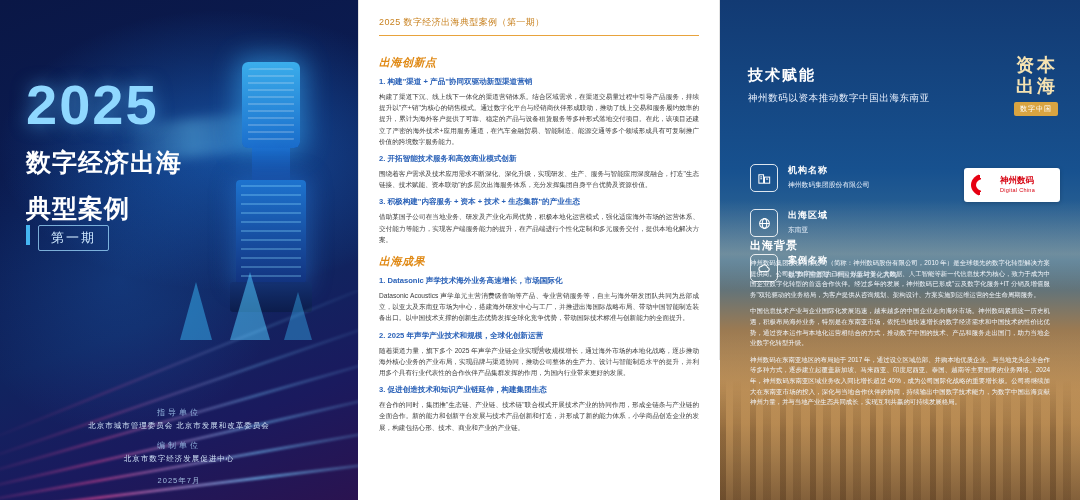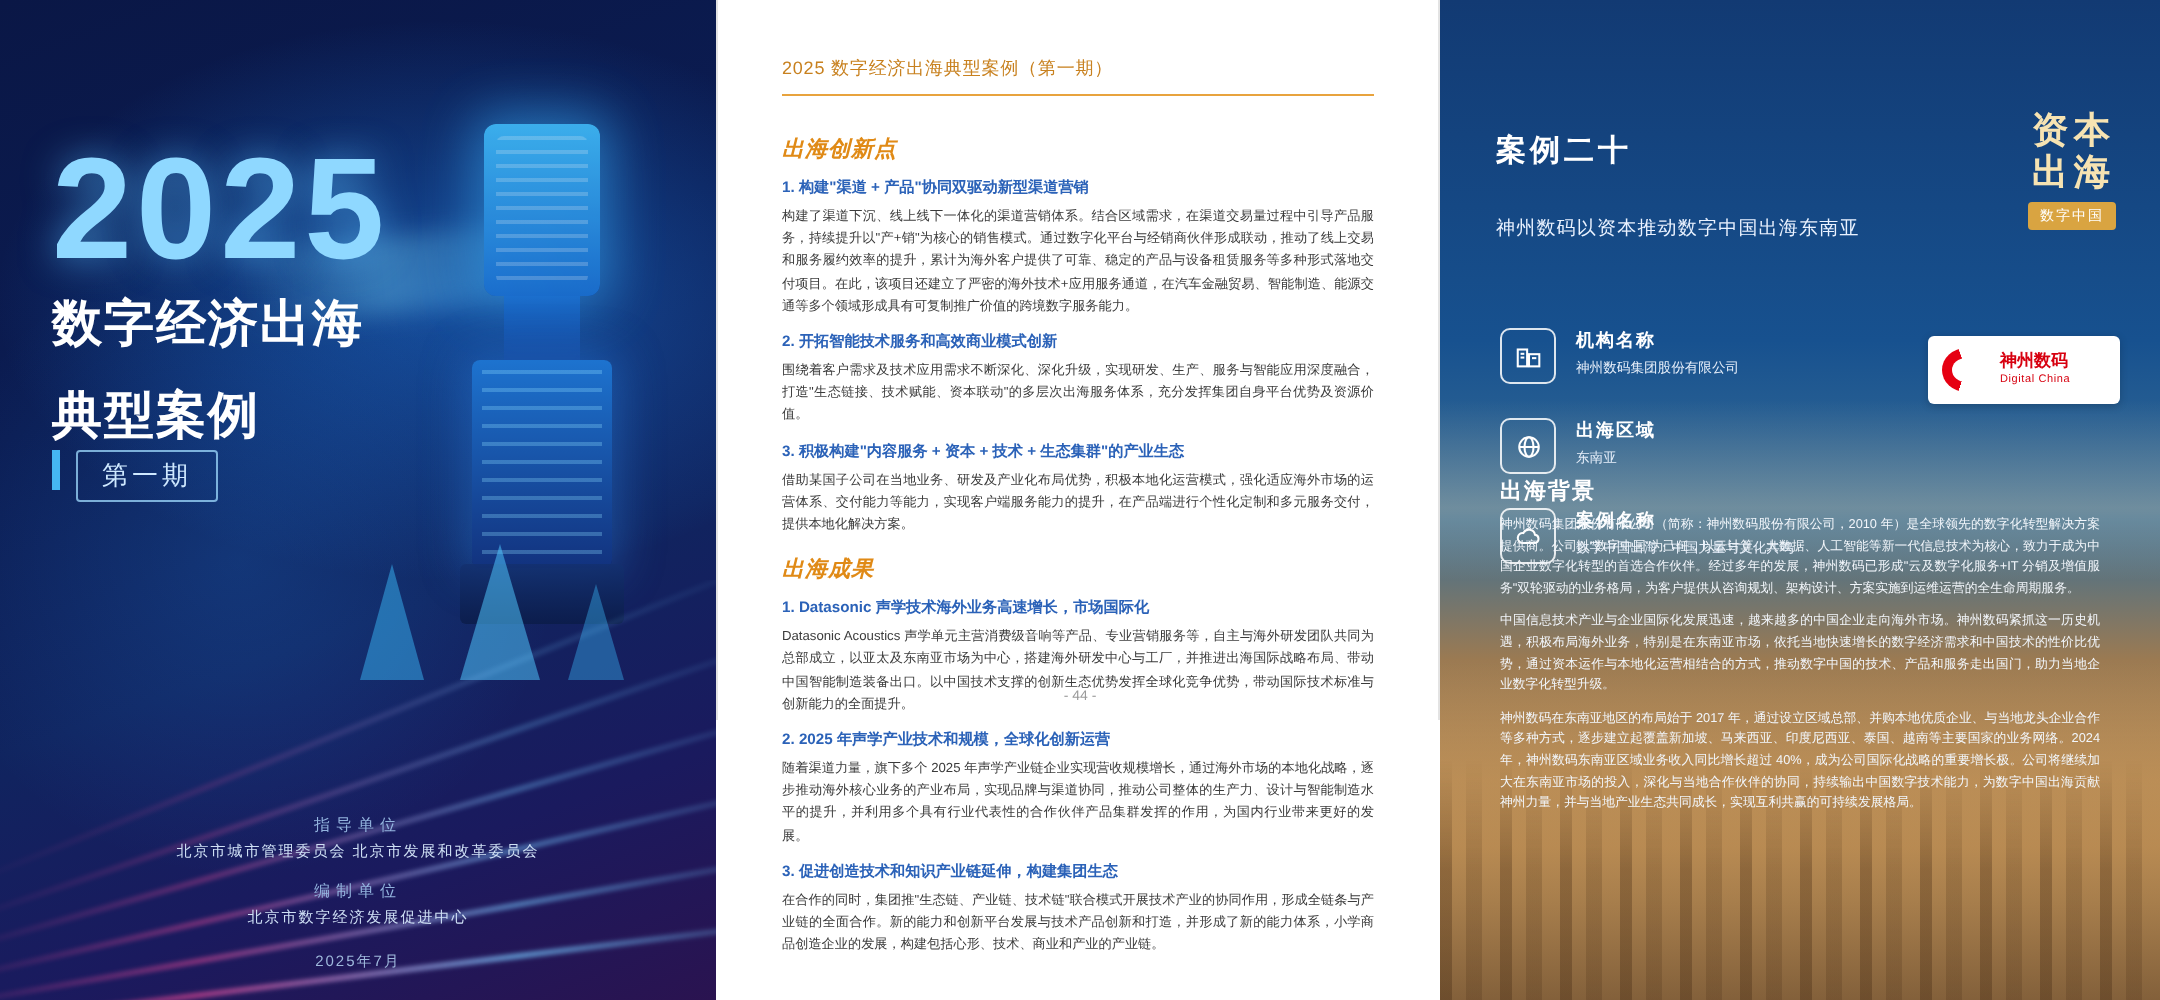--- a/index.html
+++ b/index.html
@@ -71,21 +71,21 @@
   }
   .streak:nth-child(1){bottom:12px;transform:rotate(-7deg);}
   .streak:nth-child(2){bottom:34px;transform:rotate(-10deg);opacity:.8;}
   .streak:nth-child(3){bottom:58px;transform:rotate(-13deg);opacity:.7;}
   .streak:nth-child(4){bottom:84px;transform:rotate(-16deg);opacity:.55;}
   .streak:nth-child(5){bottom:110px;transform:rotate(-19deg);opacity:.4;}
   .streak:nth-child(6){bottom:140px;transform:rotate(-22deg);opacity:.28;}
 
   .cover-title{position:absolute;left:26px;top:76px;width:230px;}
   .cover-year{
-    font-size:72px;line-height:58px;font-weight:bold;color:#8fd8ff;letter-spacing:2px;
+    font-size:56px;line-height:58px;font-weight:bold;color:#8fd8ff;letter-spacing:2px;
     text-shadow:0 0 18px rgba(90,190,255,.6);
   }
   .cover-main{
     margin-top:10px;font-size:25px;line-height:36px;font-weight:bold;color:#ffffff;letter-spacing:1px;
   }
   .cover-issue{
     position:absolute;left:26px;top:225px;display:flex;align-items:flex-start;gap:8px;
   }
   .cover-issue .bar{width:4px;height:20px;background:#45b6f2;}
   .cover-issue .txt{
@@ -94,21 +94,21 @@
   }
   .cover-foot{position:absolute;left:0;bottom:14px;width:358px;text-align:center;color:#b9cfee;}
   .cf-label{font-size:8px;letter-spacing:3px;color:#93b4de;margin-bottom:3px;}
   .cf-orgs{font-size:7.5px;letter-spacing:1px;color:#cfe0f5;margin-bottom:9px;}
   .cf-date{font-size:7.5px;color:#9fb9dc;margin-top:12px;letter-spacing:1px;}
 
   
   .mid{
     position:relative;width:362px;height:360px;background:#ffffff;
     border-left:1px solid #e3e3e3;border-right:1px solid #e3e3e3;
-    padding:12px;box-sizing:border-box;
+    padding:0;box-sizing:border-box;
   }
   .mid-header{
     margin:16px 20px 0 20px;padding-bottom:6px;border-bottom:1.5px solid #e8a33d;
     color:#c8811f;font-size:9px;letter-spacing:.4px;
   }
   .mid-body{padding:10px 20px 0 20px;}
   .sec-title{
     color:#e08a16;font-size:11px;font-weight:bold;letter-spacing:.5px;margin:9px 0 5px 0;font-style:italic;
   }
   .sub-title{
@@ -140,21 +140,21 @@
         rgba(60,35,15,.18) 13px 21px, rgba(0,0,0,0) 21px 30px);
     -webkit-mask-image:linear-gradient(180deg,rgba(0,0,0,0) 0%,#000 45%,#000 100%);
             mask-image:linear-gradient(180deg,rgba(0,0,0,0) 0%,#000 45%,#000 100%);
   }
   .right .haze{
     position:absolute;left:0;top:200px;width:360px;height:90px;
     background:linear-gradient(180deg,rgba(255,220,170,0) 0%,rgba(255,225,180,.28) 60%,rgba(255,225,180,0) 100%);
   }
   .case-head{position:absolute;left:28px;top:66px;color:#ffffff;}
   .case-no{font-size:15px;font-weight:bold;letter-spacing:2px;}
-  .case-sub{margin-top:23px;font-size:9.5px;letter-spacing:.6px;color:#eaf2ff;}
+  .case-sub{margin-top:7px;font-size:9.5px;letter-spacing:.6px;color:#eaf2ff;}
   .badge-cap{
     position:absolute;right:22px;top:55px;text-align:right;color:#f3dca6;
   }
   .badge-cap .bc-l1,.badge-cap .bc-l2{
     font-size:18px;font-weight:bold;line-height:21px;letter-spacing:3px;color:#f6e3b2;
   }
   .badge-cap .bc-tag{
     display:inline-block;margin-top:4px;background:#d9a441;color:#fff;font-size:7px;
     padding:2px 6px;border-radius:2px;letter-spacing:1px;
   }
@@ -279,21 +279,21 @@
     </div>
 
     <div class="mid-foot">- 44 -</div>
   </div>
 
   <div class="right">
     <div class="haze"></div>
     <div class="city"></div>
 
     <div class="case-head">
-      <div class="case-no">案例二十</div>
+      <div class="case-no">技术赋能</div>
       <div class="case-sub">神州数码以资本推动数字中国出海东南亚</div>
     </div>
 
     <div class="badge-cap">
       <div class="bc-l1">资本</div>
       <div class="bc-l2">出海</div>
       <div class="bc-tag">数字中国</div>
     </div>
 
     <div class="logo-chip">

